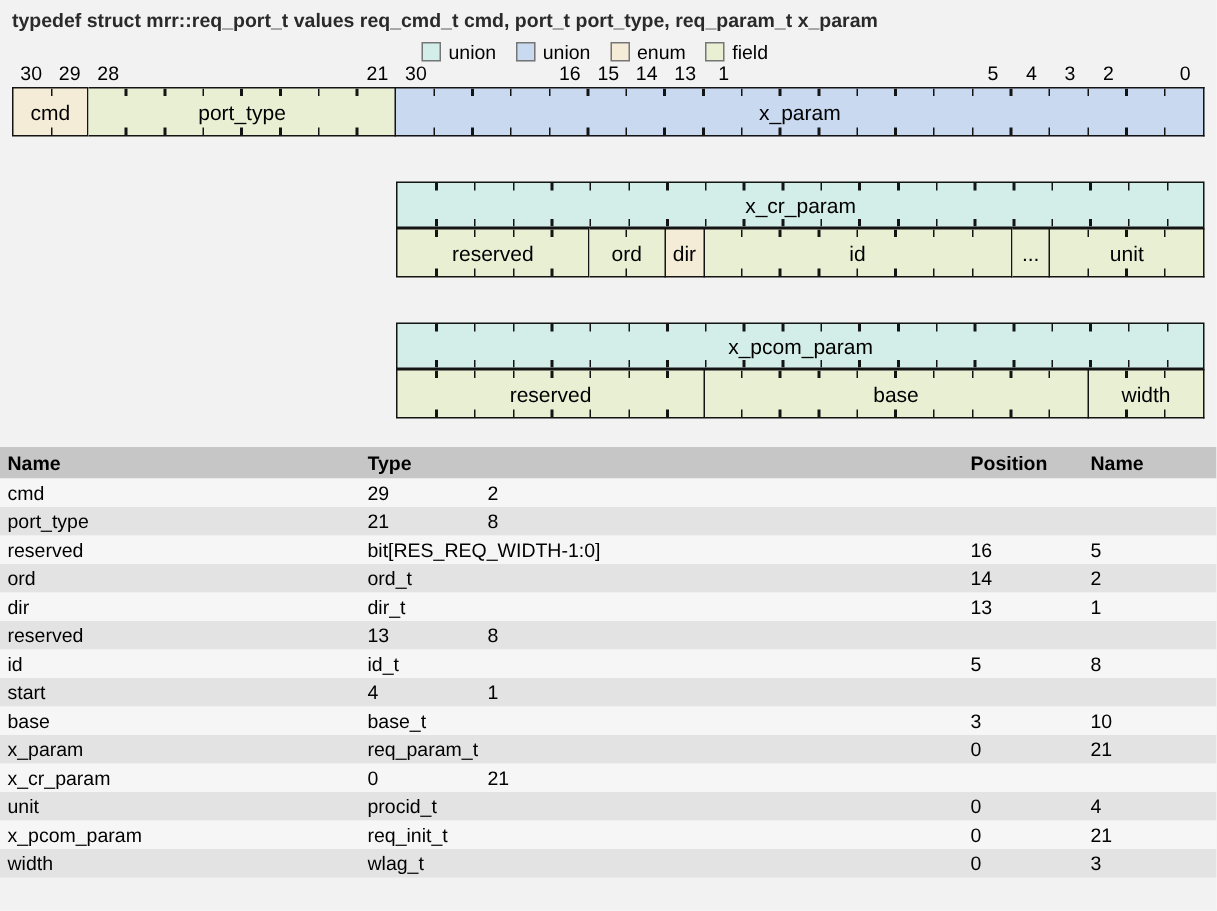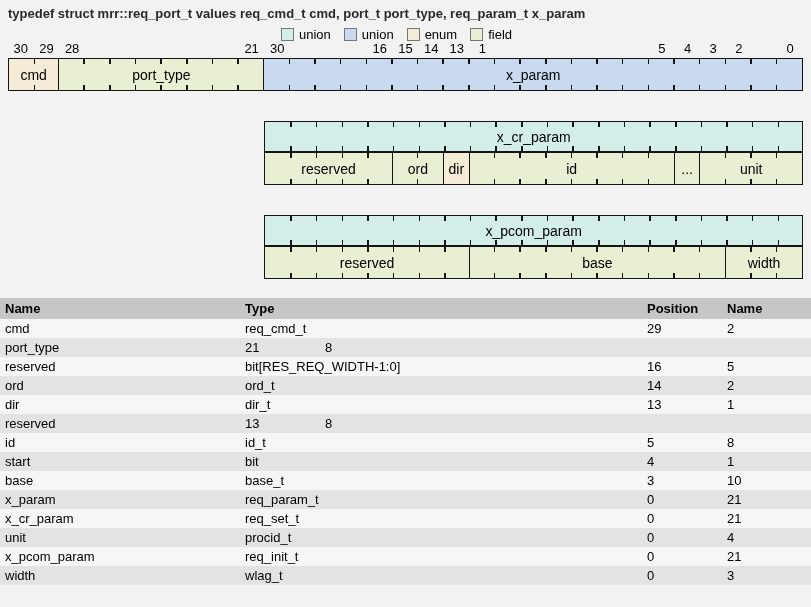--- a/index.html
+++ b/index.html
@@ -314,21 +314,20 @@
     </div>
   <div id="table">
       <div class="trow thead" style="background: rgb(198, 198, 198);">
         <div class="c1">Name</div>
         <div class="c2">Type</div>
         <div class="c3">Position</div>
         <div class="c4">Name</div>
       </div>
       <div class="trow" style="background: rgb(246, 246, 246);">
         <div class="c1">cmd</div>
-        <div class="c2">req_cmd_t</div>
         <div class="c3">29</div>
         <div class="c4">2</div>
       </div>
       <div class="trow" style="background: rgb(227, 227, 227);">
         <div class="c1">port_type</div>
         <div class="c3">21</div>
         <div class="c4">8</div>
       </div>
       <div class="trow" style="background: rgb(246, 246, 246);">
         <div class="c1">reserved</div>
@@ -354,39 +353,37 @@
         <div class="c4">8</div>
       </div>
       <div class="trow" style="background: rgb(246, 246, 246);">
         <div class="c1">id</div>
         <div class="c2">id_t</div>
         <div class="c3">5</div>
         <div class="c4">8</div>
       </div>
       <div class="trow" style="background: rgb(227, 227, 227);">
         <div class="c1">start</div>
-        <div class="c2">bit</div>
         <div class="c3">4</div>
         <div class="c4">1</div>
       </div>
       <div class="trow" style="background: rgb(246, 246, 246);">
         <div class="c1">base</div>
         <div class="c2">base_t</div>
         <div class="c3">3</div>
         <div class="c4">10</div>
       </div>
       <div class="trow" style="background: rgb(227, 227, 227);">
         <div class="c1">x_param</div>
         <div class="c2">req_param_t</div>
         <div class="c3">0</div>
         <div class="c4">21</div>
       </div>
       <div class="trow" style="background: rgb(246, 246, 246);">
         <div class="c1">x_cr_param</div>
-        <div class="c2">req_set_t</div>
         <div class="c3">0</div>
         <div class="c4">21</div>
       </div>
       <div class="trow" style="background: rgb(227, 227, 227);">
         <div class="c1">unit</div>
         <div class="c2">procid_t</div>
         <div class="c3">0</div>
         <div class="c4">4</div>
       </div>
       <div class="trow" style="background: rgb(246, 246, 246);">

